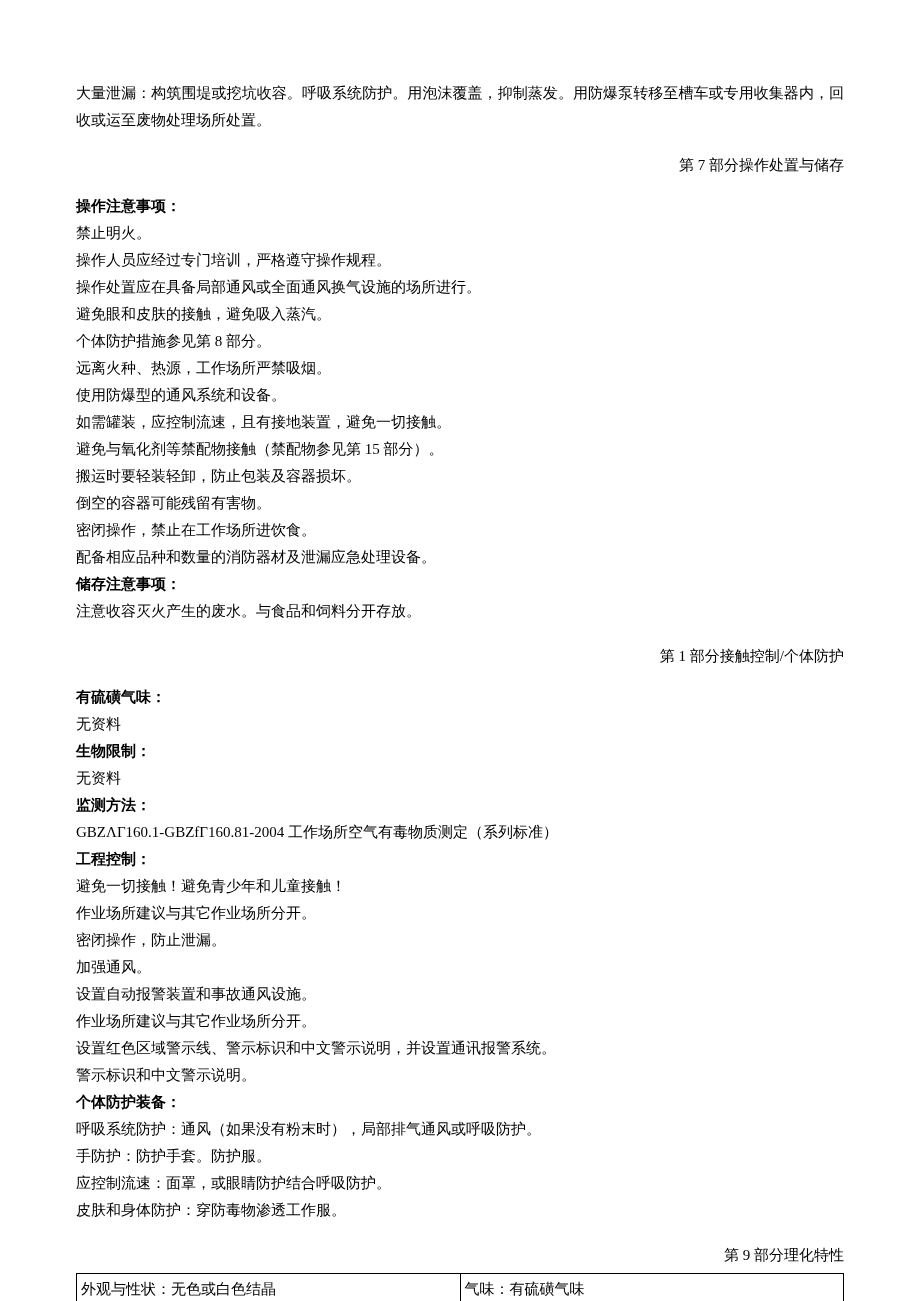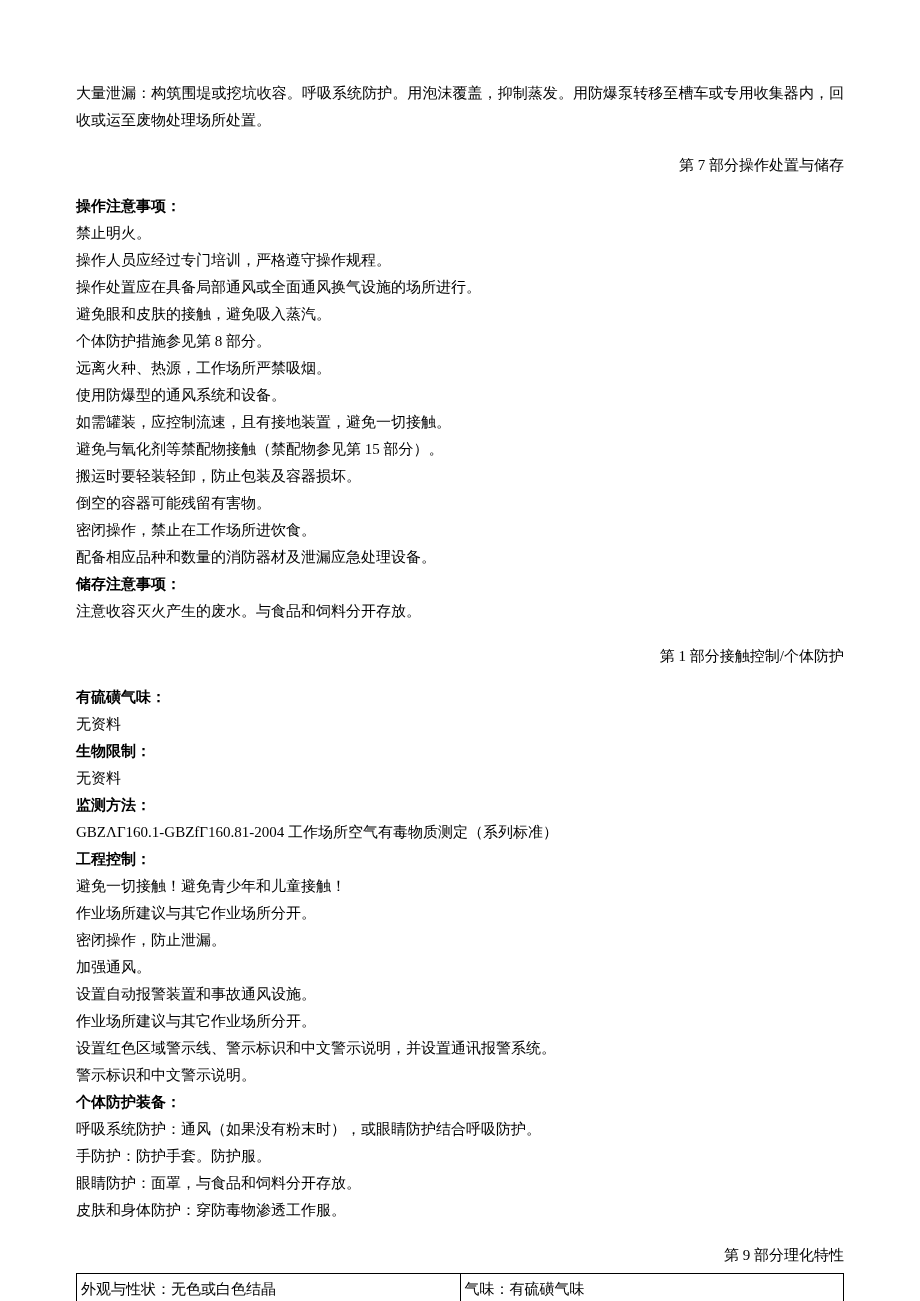--- a/index.html
+++ b/index.html
@@ -80,23 +80,23 @@
 <p class="para">避免一切接触！避免青少年和儿童接触！</p>
 <p class="para">作业场所建议与其它作业场所分开。</p>
 <p class="para">密闭操作，防止泄漏。</p>
 <p class="para">加强通风。</p>
 <p class="para">设置自动报警装置和事故通风设施。</p>
 <p class="para">作业场所建议与其它作业场所分开。</p>
 <p class="para">设置红色区域警示线、警示标识和中文警示说明，并设置通讯报警系统。</p>
 <p class="para">警示标识和中文警示说明。</p>
 
 <p class="para bold-label">个体防护装备：</p>
-<p class="para">呼吸系统防护：通风（如果没有粉末时），或眼睛防护结合呼吸防护。</p>
+<p class="para">呼吸系统防护：通风（如果没有粉末时），局部排气通风或呼吸防护。</p>
 <p class="para">手防护：防护手套。防护服。</p>
-<p class="para">眼睛防护：面罩，与食品和饲料分开存放。</p>
+<p class="para">应控制流速：面罩，或眼睛防护结合呼吸防护。</p>
 <p class="para">皮肤和身体防护：穿防毒物渗透工作服。</p>
 
 <p class="section-heading" style="margin-bottom:2px;">第 9 部分理化特性</p>
 
 <table class="table-outer">
   <tbody>
       <tr>
     <td class="left">外观与性状：无色或白色结晶</td>
     <td>气味：有硫磺气味</td>
   </tr>

